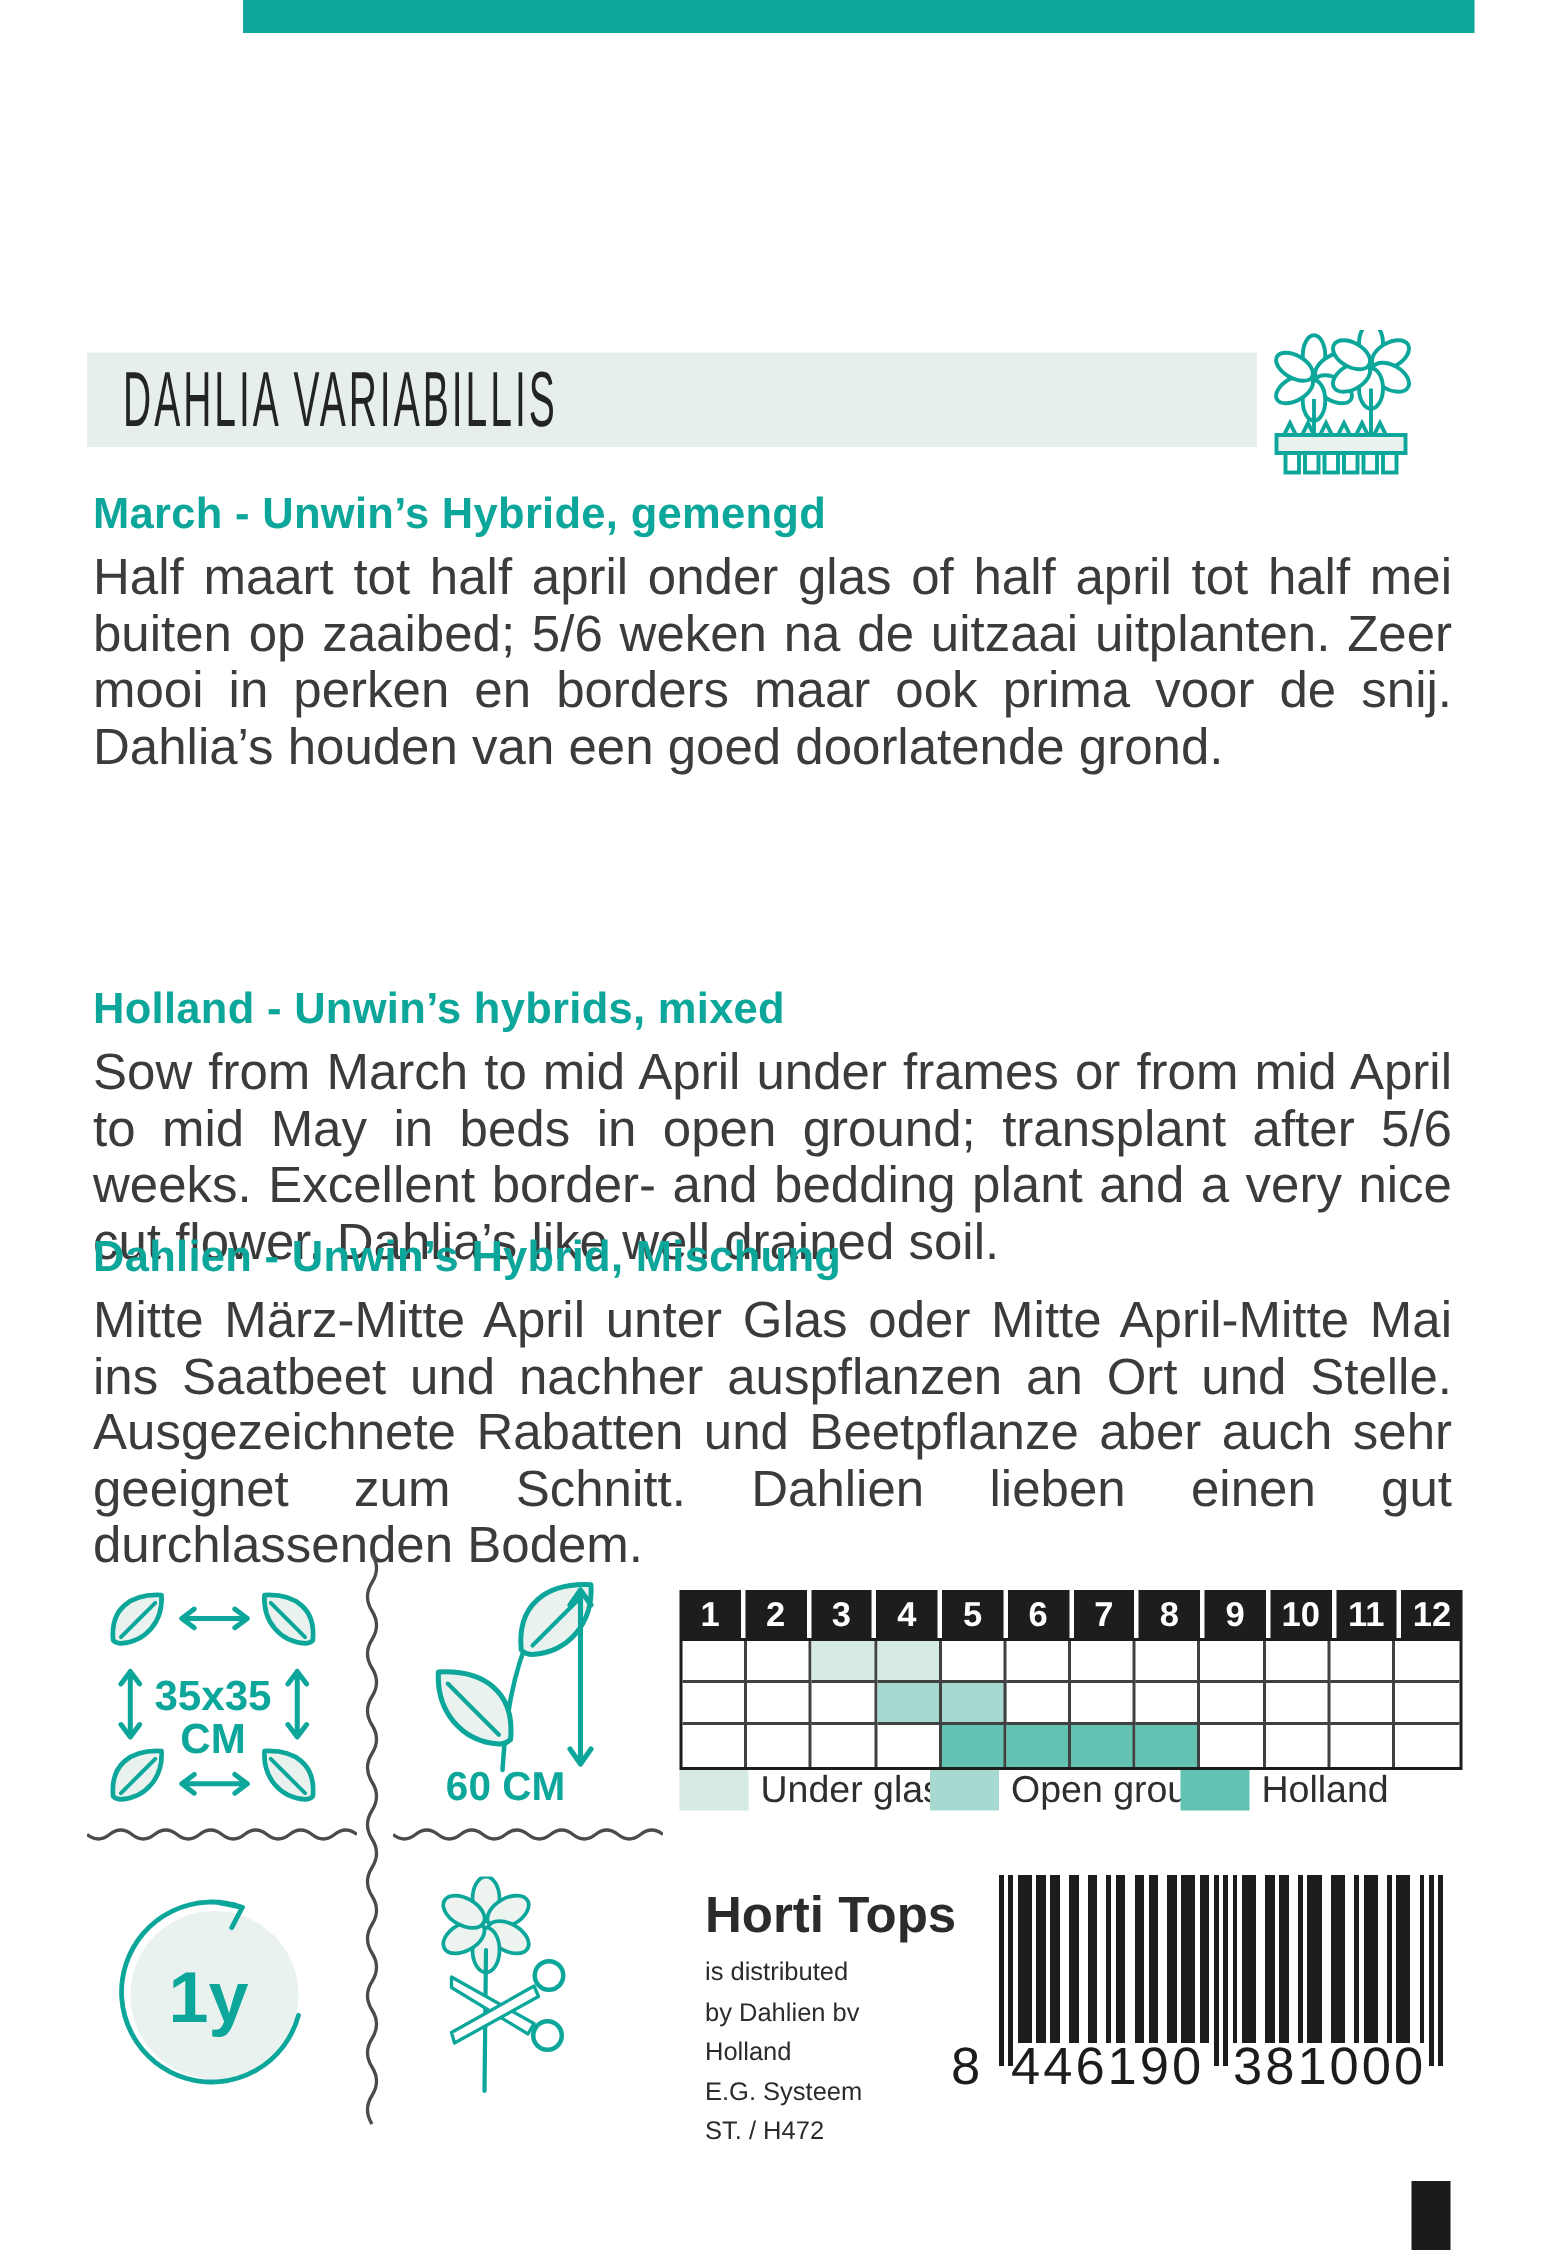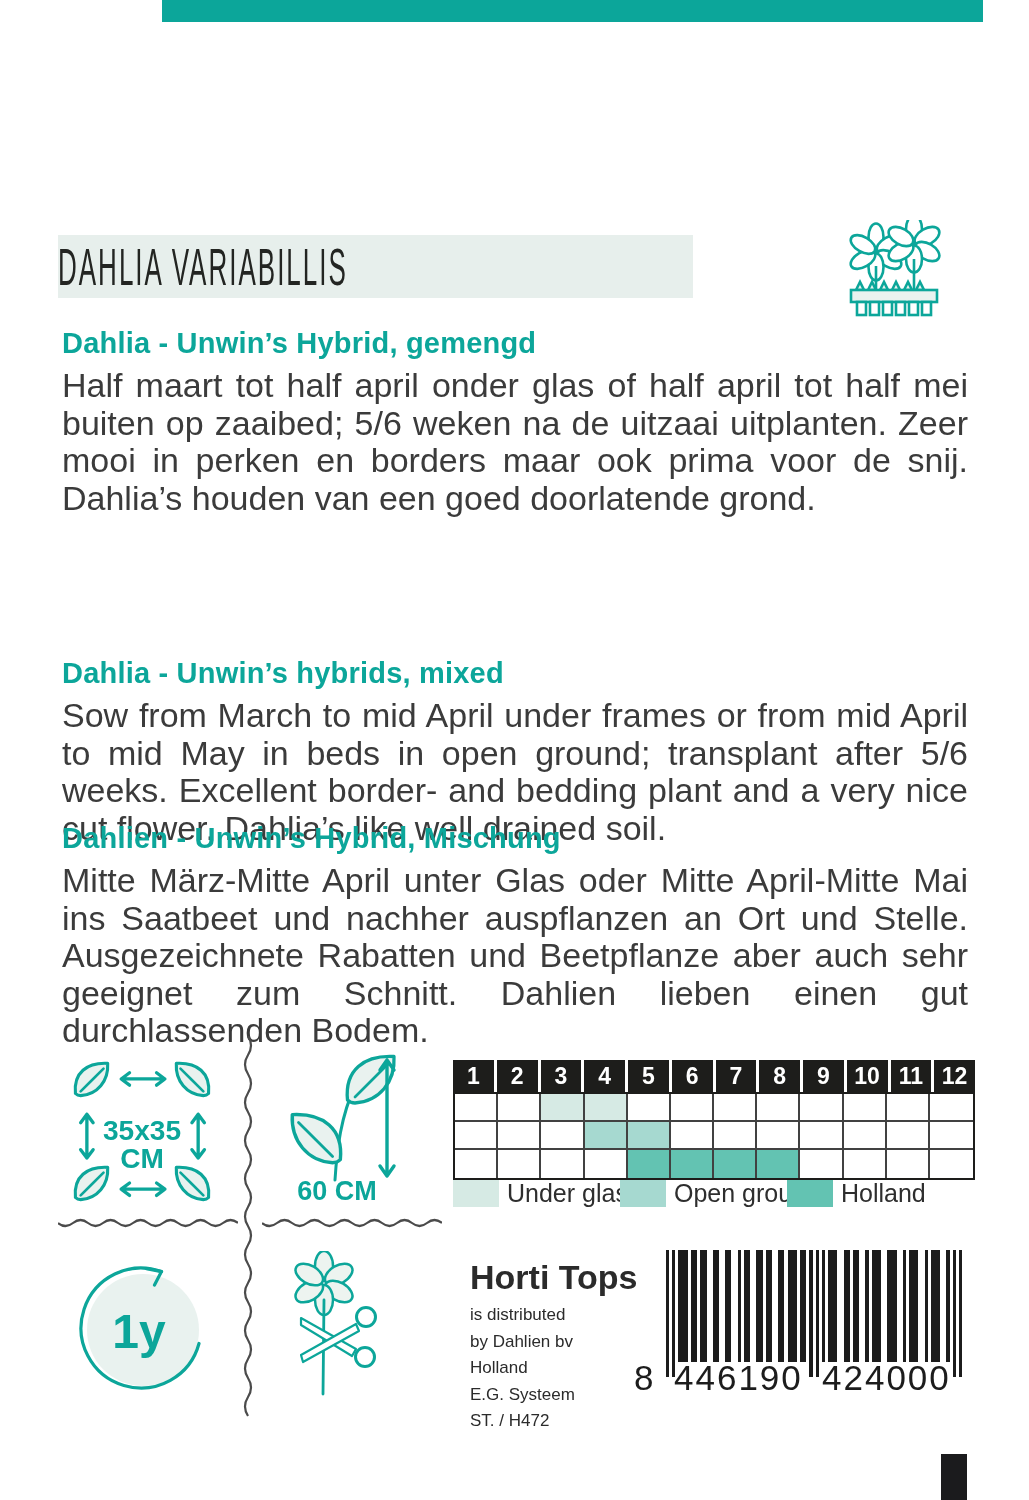--- a/index.html
+++ b/index.html
@@ -1,22 +1,22 @@
 <!DOCTYPE html>
 <html><head>
 <meta charset="utf-8">
 <style>
   html,body{margin:0;padding:0;background:#ffffff;}
   .page{position:relative;width:1029px;height:1500px;background:#ffffff;overflow:hidden;
         font-family:"Liberation Sans",sans-serif;color:#3b3b3b;}
 
   .top-bar{position:absolute;left:162px;top:0;width:821px;height:22px;background:#0ca69a;}
 
-  .title-band{position:absolute;left:58px;top:235px;width:635px;height:63px;background:#e7efec;
-              display:flex;align-items:center;box-sizing:border-box;}
+  .title-band{position:absolute;left:58px;top:235px;width:780px;height:63px;background:#e7efec;
+              display:flex;align-items:center;padding-left:24px;box-sizing:border-box;}
   .title-text{display:inline-block;transform:scaleX(0.5);transform-origin:left center;
               font-size:52px;font-weight:500;letter-spacing:4px;color:#232522;white-space:nowrap;
               font-family:"Liberation Sans",sans-serif;}
 
   .flowers-icon{position:absolute;left:846px;top:220px;}
 
   .section{position:absolute;left:62px;width:906px;}
   .section h2{margin:0 0 7px 0;font-size:29px;font-weight:bold;color:#0ca69a;letter-spacing:.2px;}
   .section p{margin:0;font-size:34px;line-height:37.5px;text-align:justify;color:#3b3b3b;}
   .sec-nl{top:327px;} .sec-fr{top:492px;} .sec-en{top:657px;} .sec-de{top:822px;}
@@ -105,27 +105,27 @@
         <rect x="24" y="82" width="9" height="13"></rect>
         <rect x="37" y="82" width="9" height="13"></rect>
         <rect x="50" y="82" width="9" height="13"></rect>
         <rect x="63" y="82" width="9" height="13"></rect>
         <rect x="76" y="82" width="9" height="13"></rect>
       </g>
     </g>
   </svg>
 
   <div class="section sec-nl">
-    <h2>Dahlia - Unwin’s Hybrid, gemengd</h2>
+    <h2>March - Unwin’s Hybride, gemengd</h2>
     <p>Half maart tot half april onder glas of half april tot half mei buiten op zaaibed; 5/6 weken na de uitzaai uitplanten. Zeer mooi in perken en borders maar ook prima voor de snij. Dahlia’s houden van een goed doorlatende grond.</p>
   </div>
   <div class="section sec-fr">
   </div>
   <div class="section sec-en">
-    <h2>Dahlia - Unwin’s hybrids, mixed</h2>
+    <h2>Holland - Unwin’s hybrids, mixed</h2>
     <p>Sow from March to mid April under frames or from mid April to mid May in beds in open ground; transplant after 5/6 weeks. Excellent border- and bedding plant and a very nice cut flower. Dahlia’s like well drained soil.</p>
   </div>
   <div class="section sec-de">
     <h2>Dahlien - Unwin’s Hybrid, Mischung</h2>
     <p>Mitte März-Mitte April unter Glas oder Mitte April-Mitte Mai ins Saatbeet und nachher auspflanzen an Ort und Stelle. Ausgezeichnete Rabatten und Beetpflanze aber auch sehr geeignet zum Schnitt. Dahlien lieben einen gut durchlassenden Bodem.</p>
   </div>
 
   <svg class="wavy" style="left:243px;top:1036px;" width="10" height="382" viewBox="0 0 10 382">
     <path d="M5,0 q6,9.5 0,19 t0,19 t0,19 t0,19 t0,19 t0,19 t0,19 t0,19 t0,19 t0,19 t0,19 t0,19 t0,19 t0,19 t0,19 t0,19 t0,19 t0,19 t0,19 t0,19"></path>
   </svg>
@@ -329,18 +329,18 @@
         <rect x="258.61" y="0" width="3.17" height="112"></rect>
         <rect x="264.84" y="0" width="3.17" height="112"></rect>
         <rect x="267.96" y="0" width="3.17" height="112"></rect>
         <rect x="271.07" y="0" width="3.17" height="112"></rect>
         <rect x="280.42" y="0" width="3.17" height="112"></rect>
         <rect x="286.65" y="0" width="3.17" height="127"></rect>
         <rect x="292.88" y="0" width="3.17" height="127"></rect>
       </svg>
     <span class="bc-digit bc-first">8</span>
     <span class="bc-digit bc-g1">446190</span>
-    <span class="bc-digit bc-g2">424000</span>
+    <span class="bc-digit bc-g2">381000</span>
   </div>
 
   <div class="corner-mark"></div>
 
 </div>
 
 </body></html>

